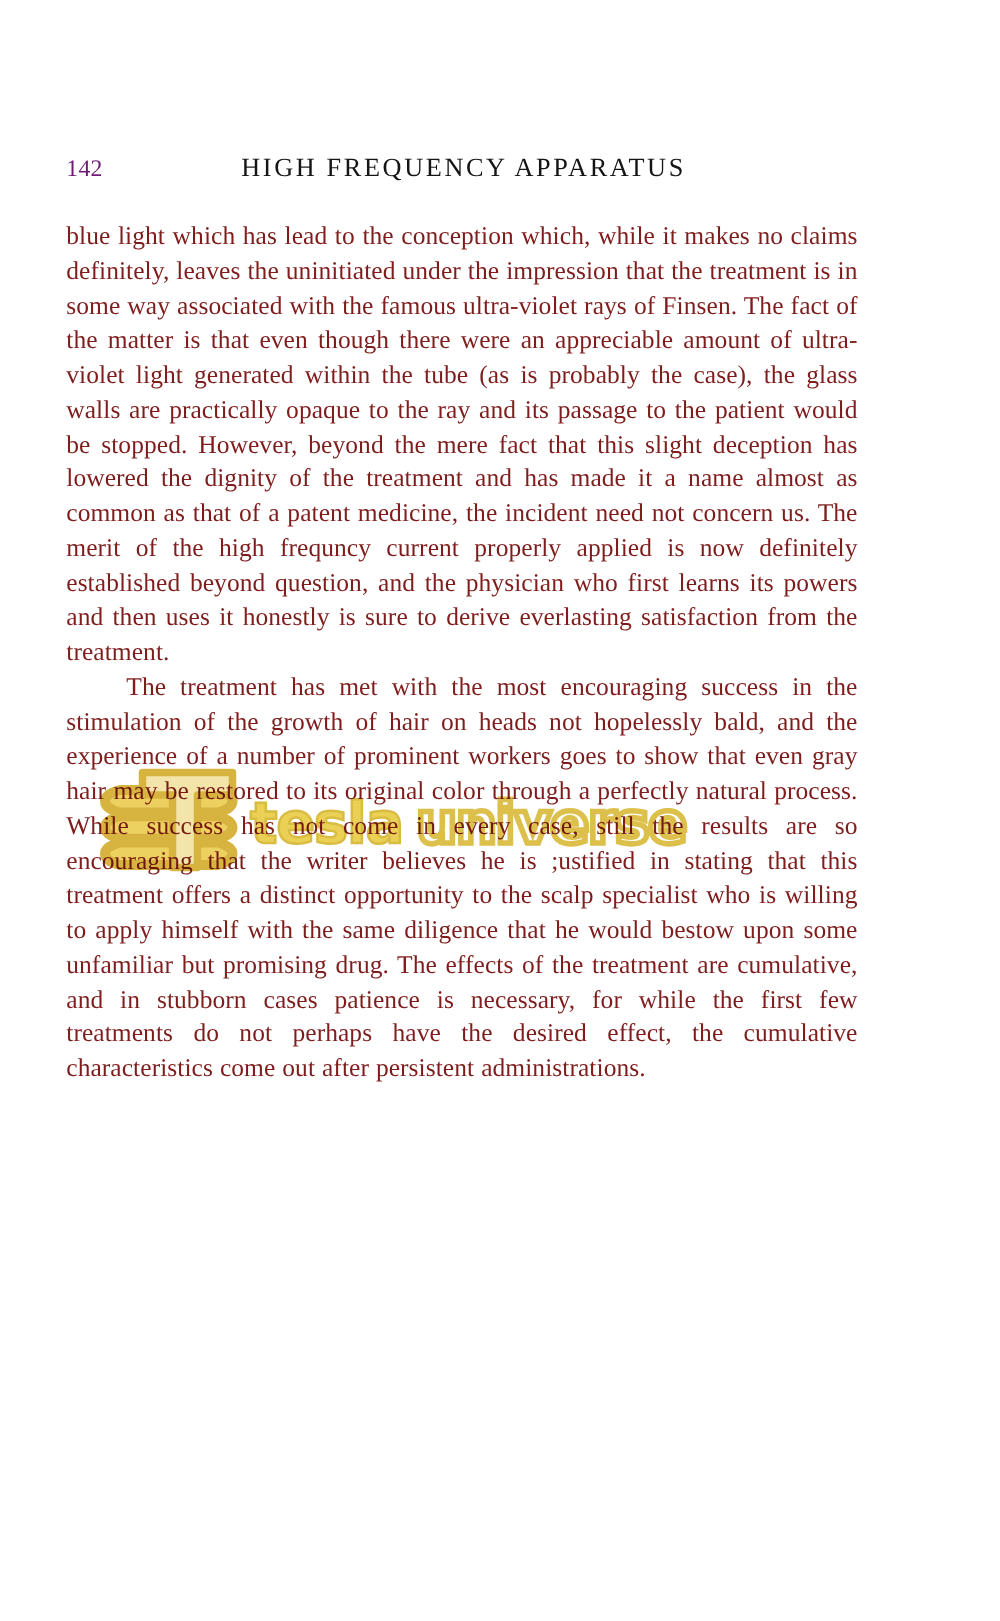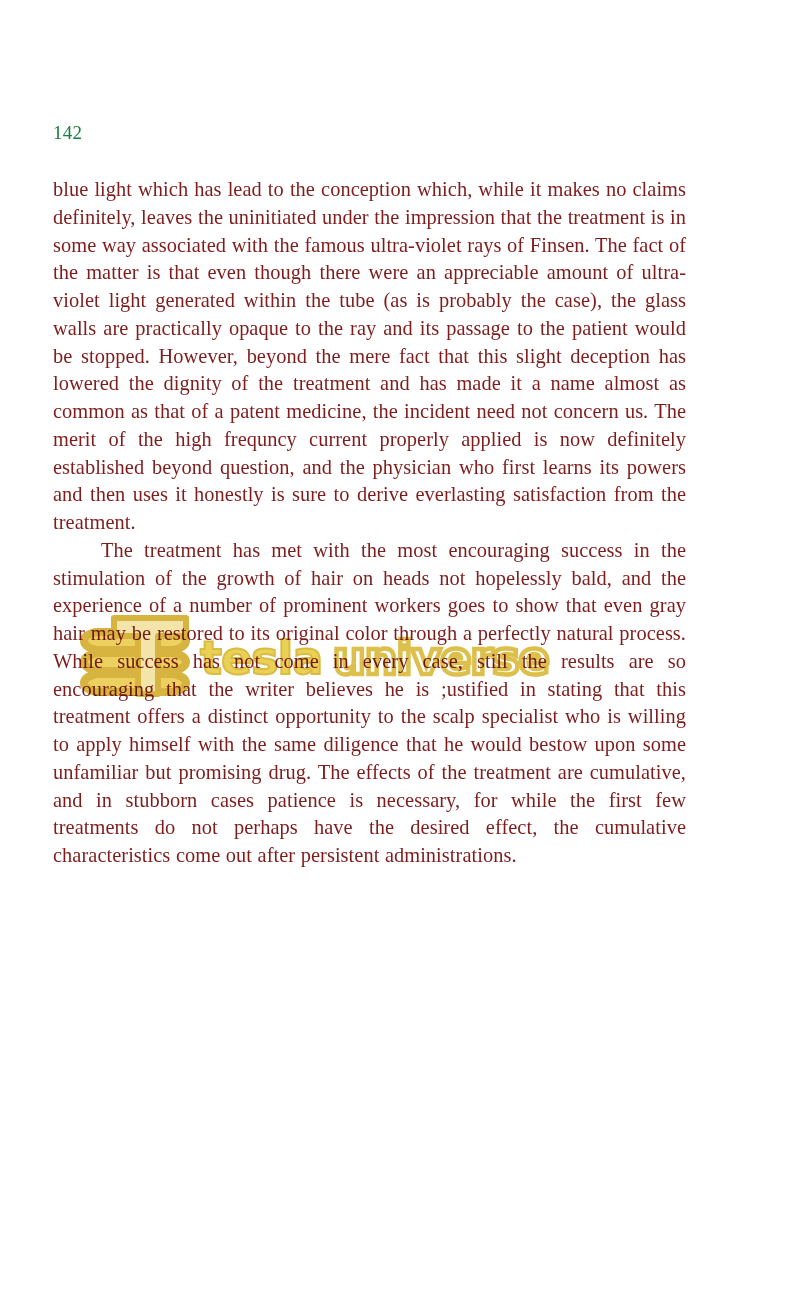--- a/index.html
+++ b/index.html
@@ -30,21 +30,21 @@
     left: 53px;
     top: 122px;
     width: 632px;
     height: 28px;
     display: flex;
     align-items: baseline;
   }
   .folio {
     font-size: 19px;
     letter-spacing: 0.2px;
-    color: #15803d;
+    color: #701a75;
     width: 140px;
     flex: 0 0 140px;
   }
   .head-title {
     font-size: 21px;
     letter-spacing: 2.1px;
     color: #151515;
     white-space: nowrap;
   }
 
@@ -98,20 +98,21 @@
     fill: none;
   }
 </style>
 </head>
 <body>
 
 <div class="page">
 
   <div class="running-head">
     <span class="folio">142</span>
+    <span class="head-title">HIGH FREQUENCY APPARATUS</span>
   </div>
 
   <div class="textblock">
     <p class="para">blue light which has lead to the conception which, while it makes no claims definitely, leaves the uninitiated under the impression that the treatment is in some way associated with the famous ultra-violet rays of Finsen.  The fact of the matter is that even though there were an appreciable amount of ultra-violet light generated within the tube (as is probably the case), the glass walls are practically opaque to the ray and its passage to the patient would be stopped.  However, beyond the mere fact that this slight deception has lowered the dignity of the treatment and has made it a name almost as common as that of a patent medicine, the incident need not concern us.  The merit of the high frequncy current properly applied is now definitely established beyond question, and the physician who first learns its powers and then uses it honestly is sure to derive everlasting satisfaction from the treatment.</p>
     <p class="para">The treatment has met with the most encouraging success in the stimulation of the growth of hair on heads not hopelessly bald, and the experience of a number of prominent workers goes to show that even gray hair may be restored to its original color through a perfectly natural process.  While success has not come in every case, still the results are so encouraging that the writer believes  he is ;ustified in stating that this treatment offers a distinct opportunity to the scalp specialist who is willing to apply himself with the same diligence that he would bestow upon some unfamiliar but promising drug.  The effects of the treatment are cumulative, and in stubborn cases patience is necessary, for while the first few treatments do not perhaps have the desired effect, the cumulative characteristics come out after persistent administrations.</p>
   </div>
 
   <div class="watermark">
     <svg width="730" height="86" viewBox="0 0 730 86" xmlns="http://www.w3.org/2000/svg">
       <defs>

